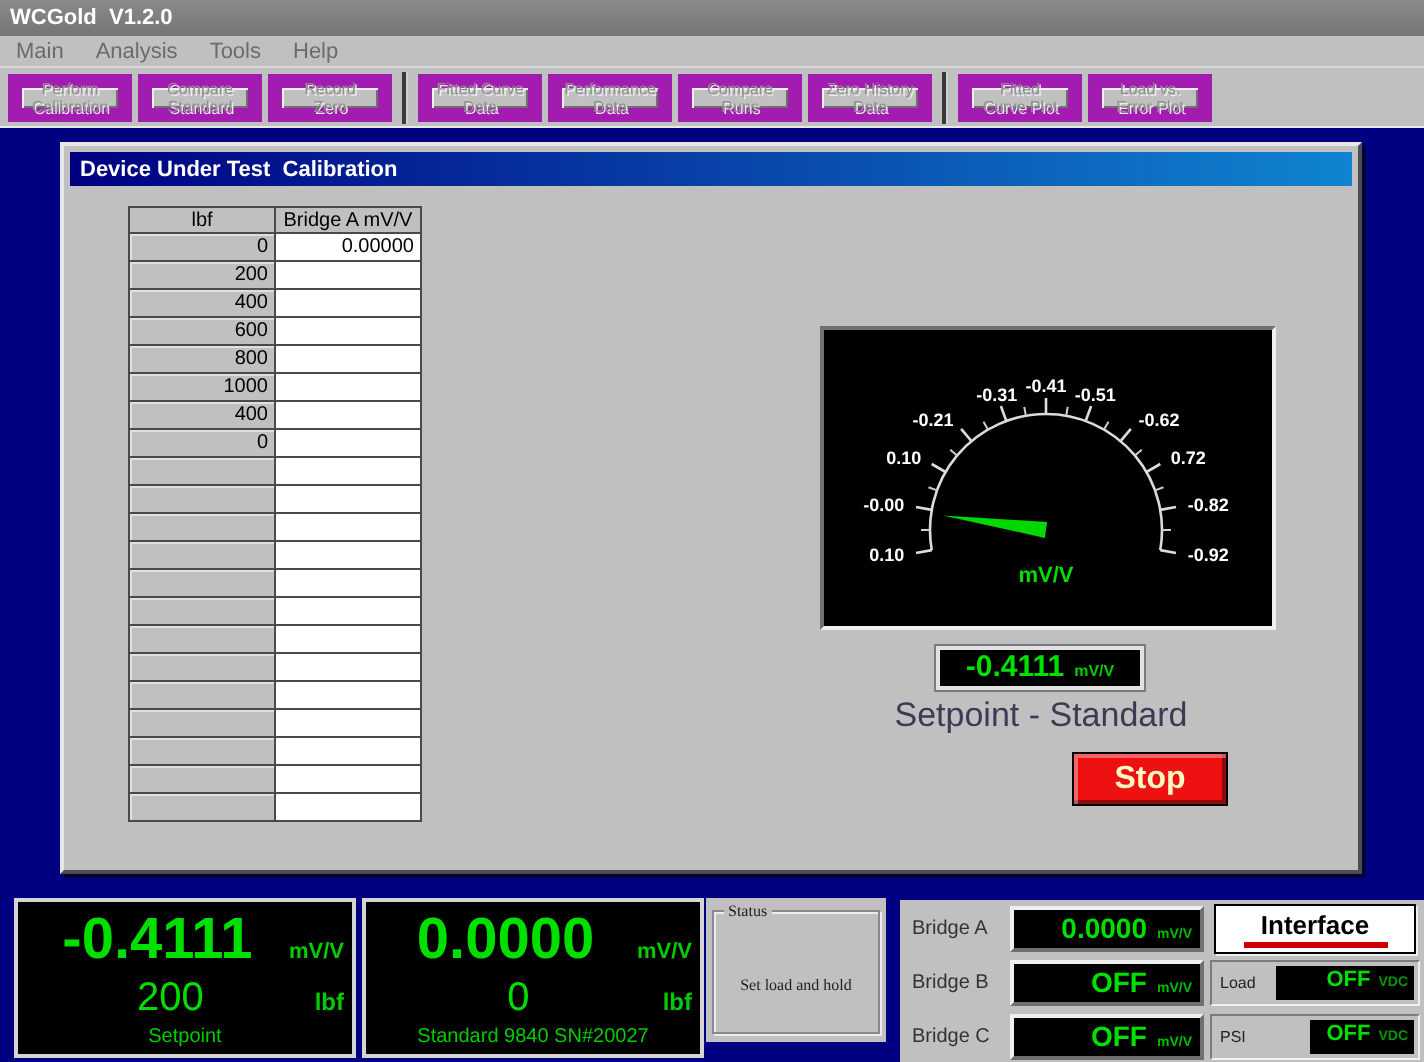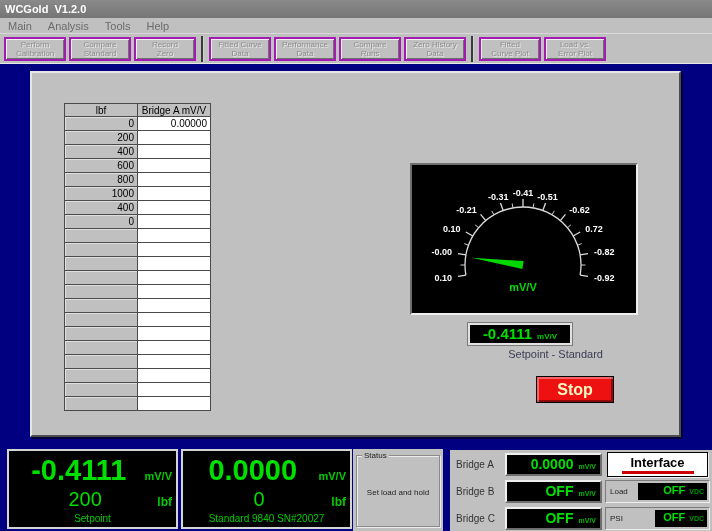--- a/index.html
+++ b/index.html
@@ -11,21 +11,21 @@
   #titlebar { position:absolute; left:0; top:0; width:712px; height:18px;
     background:linear-gradient(#8a8a8a,#757575); color:#fff; font-size:11px; font-weight:bold;
     display:flex; align-items:center; padding-left:5px; white-space:pre; }
   #menubar { position:absolute; left:0; top:18px; width:712px; height:16px;
     background:#c0c0c0; display:flex; align-items:center; border-bottom:1px solid #d8d8d8; }
   .menu-item { font-size:11px; color:#6b6b6b; padding:1px 8px; }
   #toolbar { position:absolute; left:0; top:34px; width:712px; height:30px;
     background:#c0c0c0; display:flex; align-items:center; padding-left:4px;
     border-bottom:1px solid #e8e8e8; }
   .tbtn { width:62px; height:24px; margin-right:3px; background:#c0c0c0;
-    border:2px solid #a21caf; box-shadow:inset 1px 1px 0 #f0f0f0, inset -1px -1px 0 #6f6f6f;
+    border:7px solid #a21caf; box-shadow:inset 1px 1px 0 #f0f0f0, inset -1px -1px 0 #6f6f6f;
     display:flex; flex-direction:column; align-items:center; justify-content:center; }
   .tbtn span { font-size:8px; line-height:9px; color:#8e8e8e; text-shadow:1px 1px 0 #e9e9e9; white-space:nowrap; }
   .tsep { width:3px; height:26px; background:#3a3a3a; margin:0 5px 0 2px; border-right:1px solid #d0d0d0; }
 
   
   #desktop { position:absolute; left:0; top:64px; width:712px; height:467px; background:#000080; }
 
   
   #main-window { position:absolute; left:30px; top:71px; width:651px; height:366px;
     background:#c0c0c0; border:2px solid; border-color:#e6e6e6 #4d4d4d #4d4d4d #e6e6e6;
@@ -46,40 +46,40 @@
   #gauge-panel { position:absolute; left:378px; top:90px; width:228px; height:152px;
     background:#000; border:2px solid; border-color:#6f6f6f #efefef #efefef #6f6f6f; }
   #gauge-svg { display:block; }
 
   
   #readout { position:absolute; left:436px; top:250px; width:104px; height:22px; background:#000;
     border:2px solid #e2e2e2; outline:1px solid #7a7a7a;
     display:flex; align-items:baseline; justify-content:center; gap:5px; }
   #readout .rv { color:#00e000; font-size:15px; font-weight:bold; line-height:18px; }
   #readout .ru { color:#00cc00; font-size:8px; font-weight:bold; }
-  #readout-caption { position:absolute; left:406px; top:275px; width:165px; text-align:right;
-    font-size:11px; color:#3b3b55; }
+  #readout-caption { position:absolute; left:406px; top:275px; width:165px; text-align:center;
+    font-size:17px; color:#3b3b55; }
   #stop-button { position:absolute; left:504px; top:303px; width:78px; height:27px;
     background:#ee1111; border:1px solid #000;
     box-shadow:inset 2px 2px 0 rgba(255,255,255,.35), inset -2px -2px 0 rgba(0,0,0,.4);
     color:#fef9c3; font-size:16px; font-weight:bold; display:flex; align-items:center; justify-content:center; }
 
   
   .big-display { position:absolute; top:449px; width:171px; height:80px; background:#000;
     border:2px solid #d4d4d4; display:flex; flex-direction:column; padding:1px 4px; }
   #setpoint-display { left:7px; } #standard-display { left:181px; }
   .bd-row1 { display:flex; align-items:baseline; height:36px; }
   .bd-val { flex:1; text-align:center; color:#00e000; font-size:29px; font-weight:bold; line-height:36px; }
   .bd-unit { color:#00cc00; font-size:11px; font-weight:bold; }
   .bd-row2 { display:flex; align-items:baseline; height:24px; }
   .bd-load { flex:1; text-align:center; color:#00dd00; font-size:20px; line-height:22px; }
   .bd-lunit { color:#00cc00; font-size:12px; font-weight:bold; }
   .bd-caption { text-align:center; color:#00cc00; font-size:10px; line-height:14px; }
 
-  #status-panel { position:absolute; left:353px; top:449px; width:90px; height:82px; background:#c0c0c0; }
+  #status-panel { position:absolute; left:353px; top:449px; width:90px; height:72px; background:#c0c0c0;font-family:Liberation Serif, serif; }
   #status-box { position:absolute; left:3px; top:6px; right:3px; bottom:4px;
     border:1px solid #8a8a8a; box-shadow:1px 1px 0 #ececec, inset 1px 1px 0 #ececec; }
   #status-title { position:absolute; left:5px; top:-5px; background:#c0c0c0; padding:0 2px; font-size:8px; color:#222; }
   #status-message { position:absolute; left:0; right:0; top:32px; text-align:center; font-size:8px; color:#222; }
 
   #bridge-panel { position:absolute; left:450px; top:450px; width:262px; height:81px; background:#c0c0c0; }
   .bridge-row { position:absolute; left:6px; width:150px; height:23px; display:flex; align-items:center; }
   .bridge-label { width:49px; font-size:10px; color:#333; }
   .bridge-display { width:97px; height:23px; background:#000; border:2px solid; border-color:#efefef #6f6f6f #6f6f6f #efefef;
     display:flex; align-items:baseline; justify-content:flex-end; gap:5px; padding:0 4px 2px 0; }
@@ -150,20 +150,23 @@
       </div>
       <div class="tbtn">
         <span class="l1">Load vs.</span>
         <span class="l2">Error Plot</span>
       </div>
     </div>
 
   <div id="desktop"></div>
 
   <div id="main-window">
+    <div id="win-title">
+      <span>Device Under Test  Calibration</span>
+    </div>
 
     <table id="cal-table">
       <thead>
           <tr>
         <th>lbf</th>
         <th>Bridge A mV/V</th>
       </tr>
         </thead>
       <tbody id="cal-table-body">
           <tr>

